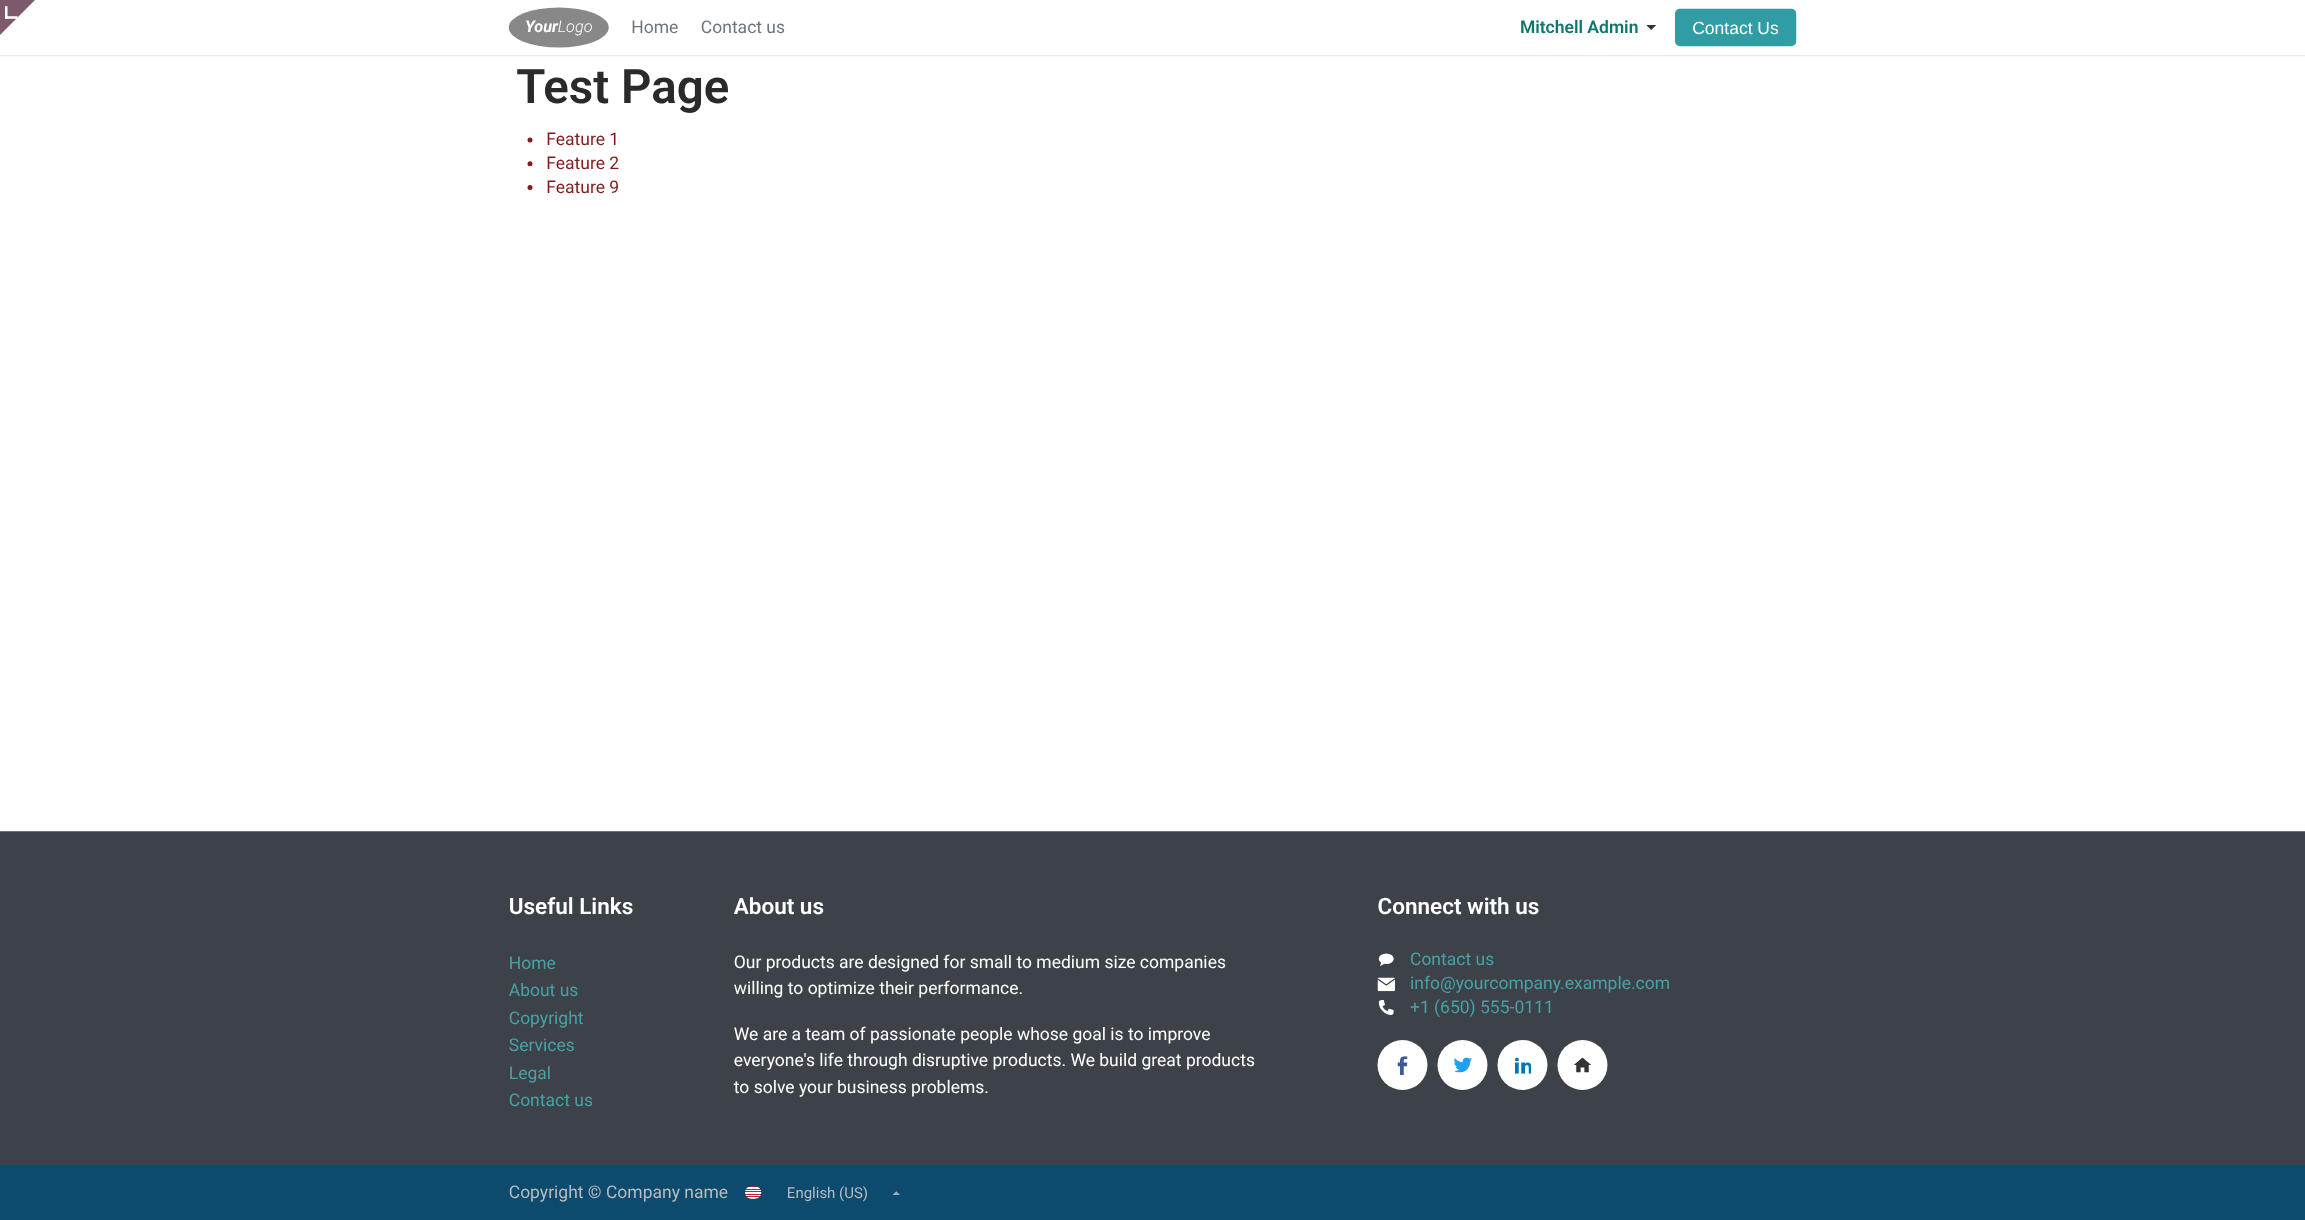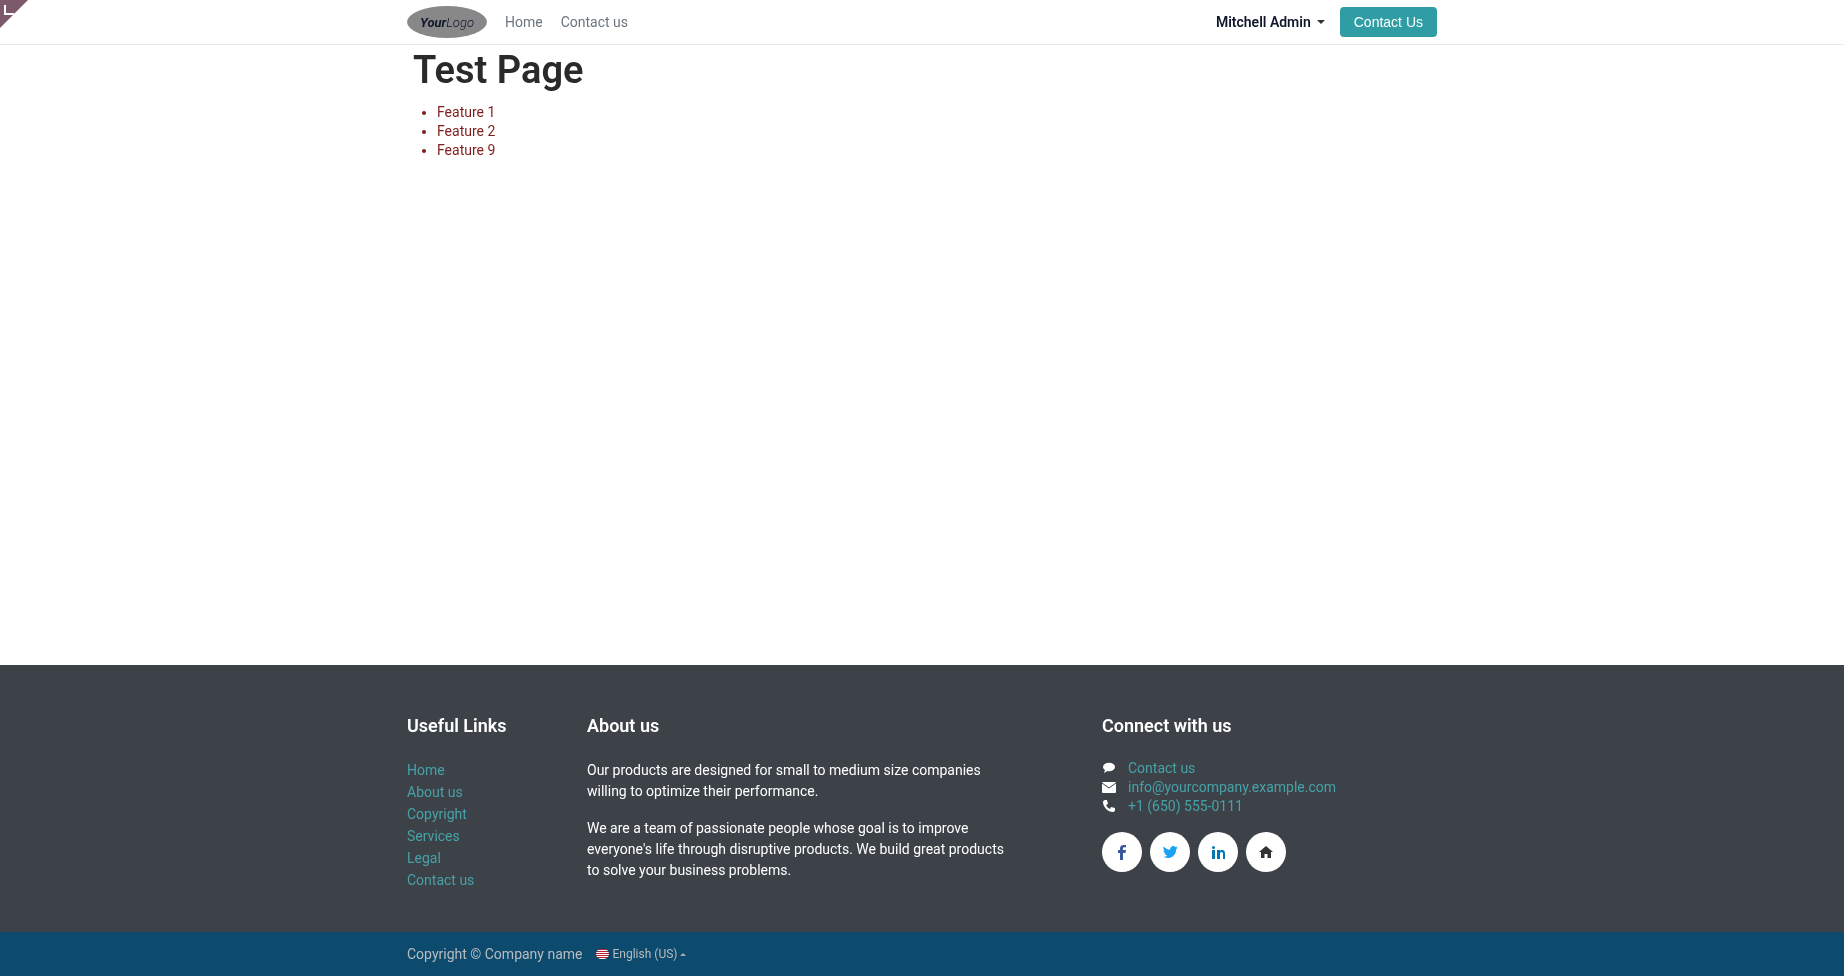--- a/index.html
+++ b/index.html
@@ -57,42 +57,42 @@
       height: 32px;
       background: #888;
       border-radius: 50% / 50%;
       position: relative;
     }
     .logo-text {
       position: absolute;
       top: 50%;
       left: 50%;
       transform: translate(-50%, -50%);
-      color: #0f172a;
+      color: #ffffff;
       font-size: 13px;
       font-weight: 700;
       font-style: italic;
       white-space: nowrap;
     }
     .logo-text .thin { font-weight: 300; }
     .nav-links { display: flex; gap: 18px; }
     .nav-link {
       color: #6c757d;
       text-decoration: none;
       font-size: 14px;
       cursor: pointer;
     }
     .nav-spacer { flex: 1; }
     .user-menu {
       display: flex;
       align-items: center;
       gap: 6px;
       font-size: 14px;
       font-weight: 600;
-      color: #0f172a;
+      color: #0f766e;
       cursor: pointer;
       margin-right: 15px;
     }
     .caret-down {
       display: inline-block;
       width: 0;
       height: 0;
       border-left: 4px solid transparent;
       border-right: 4px solid transparent;
       border-top: 4px solid #333;
@@ -193,21 +193,21 @@
     .copyright-container {
       display: flex;
       align-items: center;
       gap: 14px;
       font-size: 14px;
       color: #b9bcbf;
     }
     .lang-selector {
       display: flex;
       align-items: center;
-      gap: 3px;
+      gap: 20px;
       font-size: 12px;
       color: #b9bcbf;
       cursor: pointer;
     }
     .flag-icon {
       width: 13px;
       height: 10px;
       display: inline-block;
       background: linear-gradient(to bottom, #b22234 0%, #b22234 10%, #fff 10%, #fff 20%, #b22234 20%, #b22234 30%, #fff 30%, #fff 40%, #b22234 40%, #b22234 50%, #fff 50%, #fff 60%, #b22234 60%, #b22234 70%, #fff 70%, #fff 80%, #b22234 80%, #b22234 90%, #fff 90%);
       border-radius: 6px;

